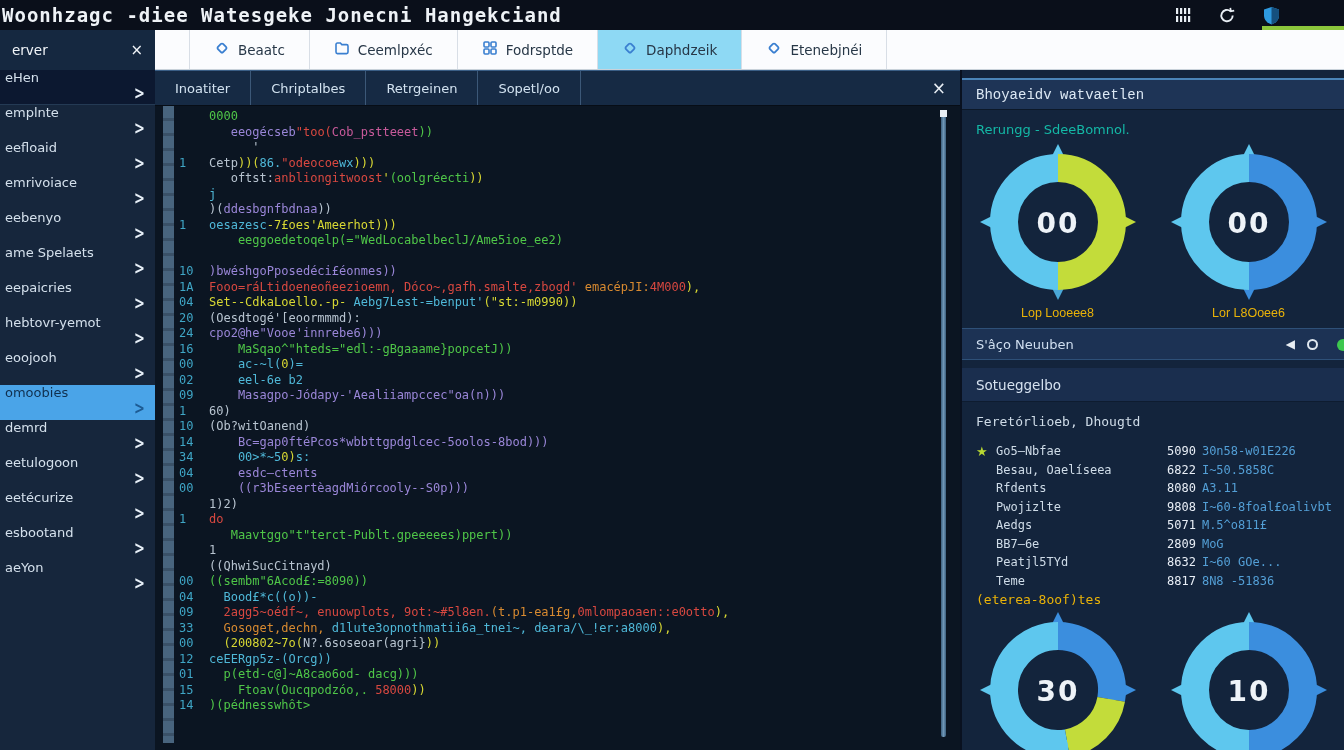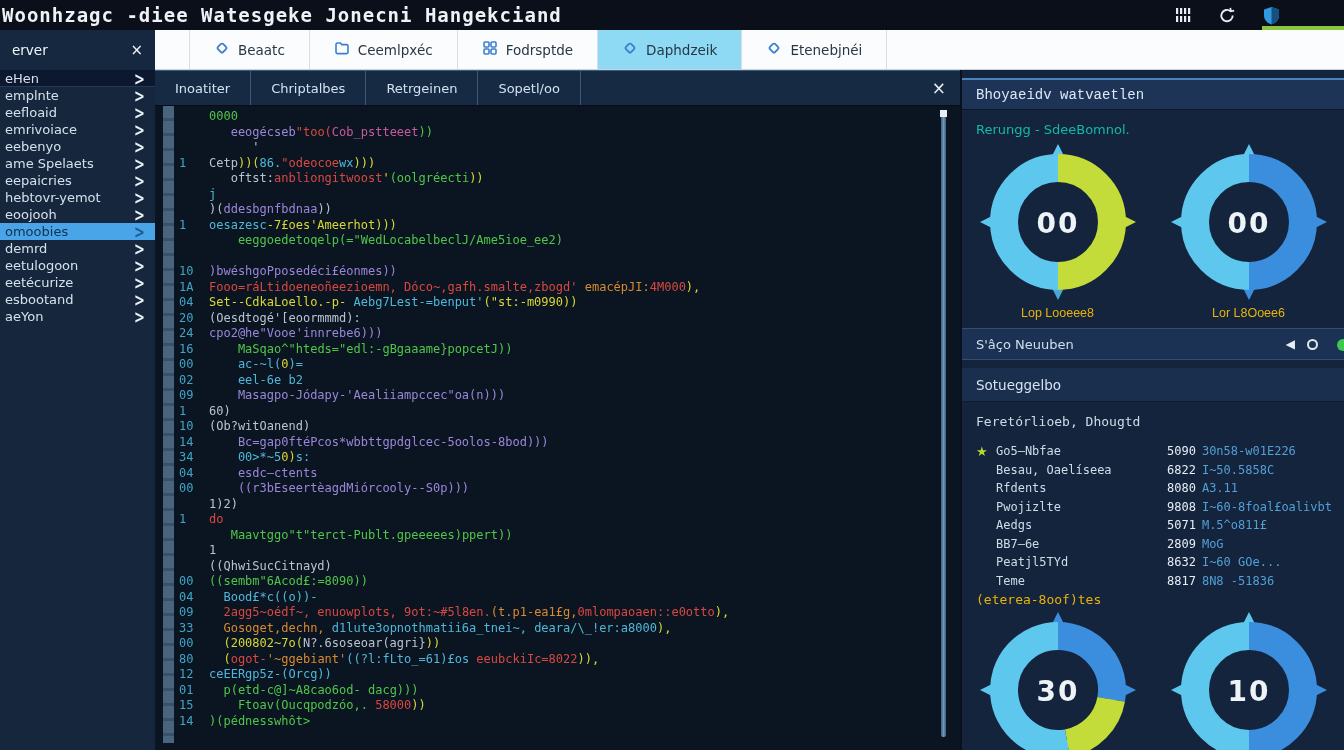--- a/index.html
+++ b/index.html
@@ -24,22 +24,22 @@
     display:flex; align-items:center; font-size:13.5px; padding:0 12px; flex:none; }
   .server-box .x { margin-left:auto; font-size:15px; cursor:default; }
   .tb-btns { display:flex; margin-left:34px; }
   .tb-btn { display:flex; align-items:center; gap:8px; padding:0 24px;
     border-left:1px solid #d8dee6; font-size:13.5px; color:#273747; cursor:default; }
   .tb-btn:last-child { border-right:1px solid #d8dee6; }
   .tb-btn.active { background:#8ed9f4;text-align:center; }
   
   .sidebar { position:absolute; left:0; top:70px; width:155px; height:680px;
     background:#16263c; }
-  .side-item { height:17px; display:flex; align-items:center; padding:0 10px 0 5px;
-    color:#d4e0ec; font-size:13px; cursor:default; }
+  .side-item { height:35px; display:flex; padding:0 10px 0 5px;
+    color:#d4e0ec; font-size:13px; cursor:default;flex-direction:column; }
   .side-item .chev { margin-left:auto; font-weight:bold; font-size:13px;
     color:#e8f0f8; transform:scaleY(1.35); }
   .side-item.first { background:#0c1830; border-bottom:1px solid #243a54; }
   .side-item.active { background:#4aa4e8; color:#10304f; }
   .side-item.active .chev { color:#1d5b93; }
   
   .editor { position:absolute; left:155px; top:70px; width:805px; height:680px;
     background:#0b1522; }
   .tabbar { height:36px; background:#162a44; display:flex;
     align-items:center; border-top:1px solid #3a5e86; border-bottom:1px solid #070d16; }
@@ -280,21 +280,20 @@
           <div class="cl"><span class="ln"></span><span class="ct"><span class="seg-w">1)2)</span></span></div>
           <div class="cl"><span class="ln">1</span><span class="ct"><span class="seg-r">do</span></span></div>
           <div class="cl"><span class="ln"></span><span class="ct"><span class="seg-g">   Maavtggo</span><span class="seg-g">"t"terct-Publt.gpeeeees)ppert))</span></span></div>
           <div class="cl"><span class="ln"></span><span class="ct"><span class="seg-w">1</span></span></div>
           <div class="cl"><span class="ln"></span><span class="ct"><span class="seg-w">((QhwiSucCitnayd)</span></span></div>
           <div class="cl"><span class="ln">00</span><span class="ct"><span class="seg-g">((sembm</span><span class="seg-g">"6Acod£:=8090</span><span class="seg-g">))</span></span></div>
           <div class="cl"><span class="ln">04</span><span class="ct"><span class="seg-c">  Bood£*c((o))-</span></span></div>
           <div class="cl"><span class="ln">09</span><span class="ct"><span class="seg-r">  2agg5~oédf~, enuowplots, </span><span class="seg-r">9ot:~#5l8en.</span><span class="seg-o">(t.p1-ea1£g,</span><span class="seg-r">0mlompaoaen::e0otto</span><span class="seg-y">),</span></span></div>
           <div class="cl"><span class="ln">33</span><span class="ct"><span class="seg-o">  Gosoget,dechn, </span><span class="seg-c">d1lute3opnothmatii6a_tnei~, </span><span class="seg-c">deara/\_!er:a8000</span><span class="seg-y">),</span></span></div>
           <div class="cl"><span class="ln">00</span><span class="ct"><span class="seg-y">  (200802~7o(</span><span class="seg-w">N?.6soseoar(agri}</span><span class="seg-y">))</span></span></div>
-          <div class="cl"><span class="ln">80</span><span class="ct"><span class="seg-y">  (</span><span class="seg-r">ogot-</span><span class="seg-o">'~ggebiant'</span><span class="seg-c">((?l:fLto_=61)£os </span><span class="seg-r">eeubckiIc=8022</span><span class="seg-y">)),</span></span></div>
           <div class="cl"><span class="ln">12</span><span class="ct"><span class="seg-c">ceEERgp5z-(Orcg))</span></span></div>
           <div class="cl"><span class="ln">01</span><span class="ct"><span class="seg-g">  p(etd-c@]</span><span class="seg-g">~A8cao6od- dacg)))</span></span></div>
           <div class="cl"><span class="ln">15</span><span class="ct"><span class="seg-g">    Ftoav(Oucqpodzóo,. </span><span class="seg-r">58000</span><span class="seg-y">))</span></span></div>
           <div class="cl"><span class="ln">14</span><span class="ct"><span class="seg-g">)(pédnesswhôt&gt;</span></span></div>
         </div>
       <div class="vscroll"></div>
       <div class="vthumb"></div>
     </div>
   </div>
 

